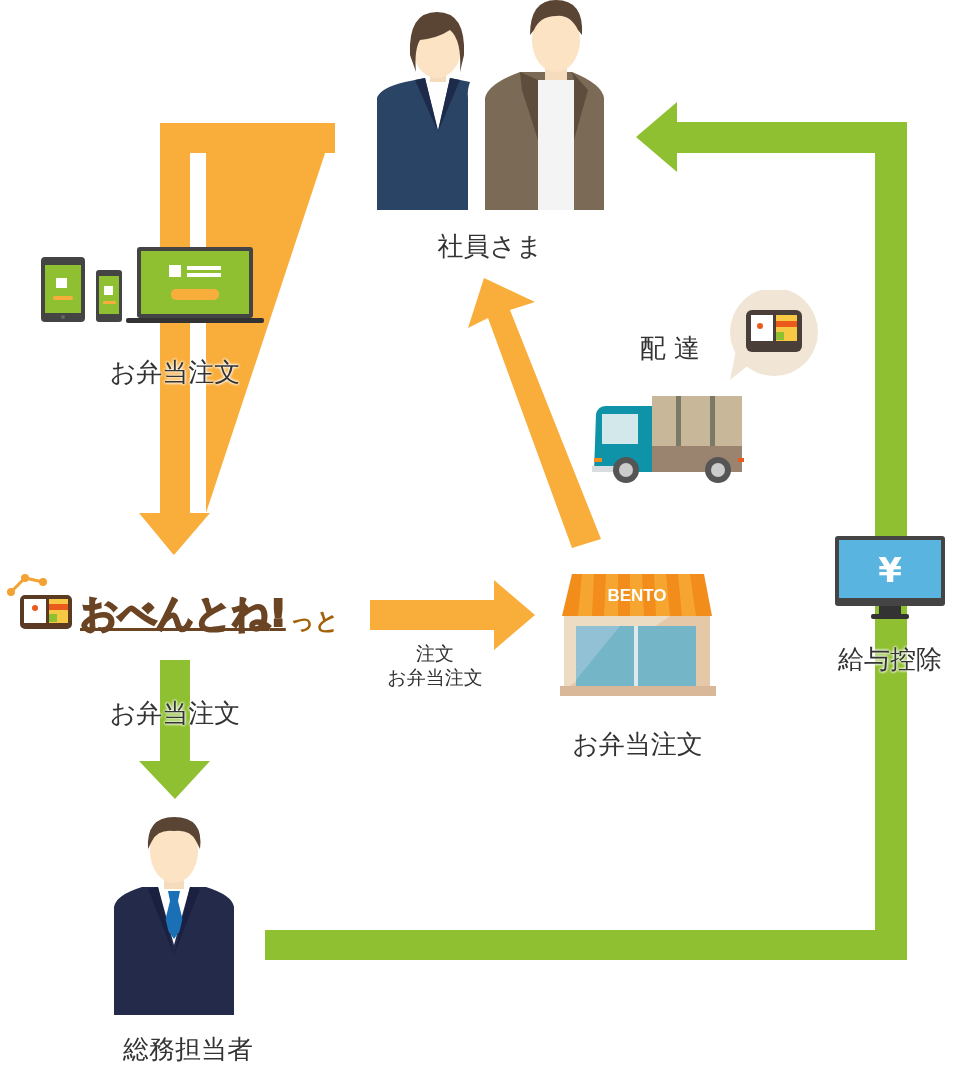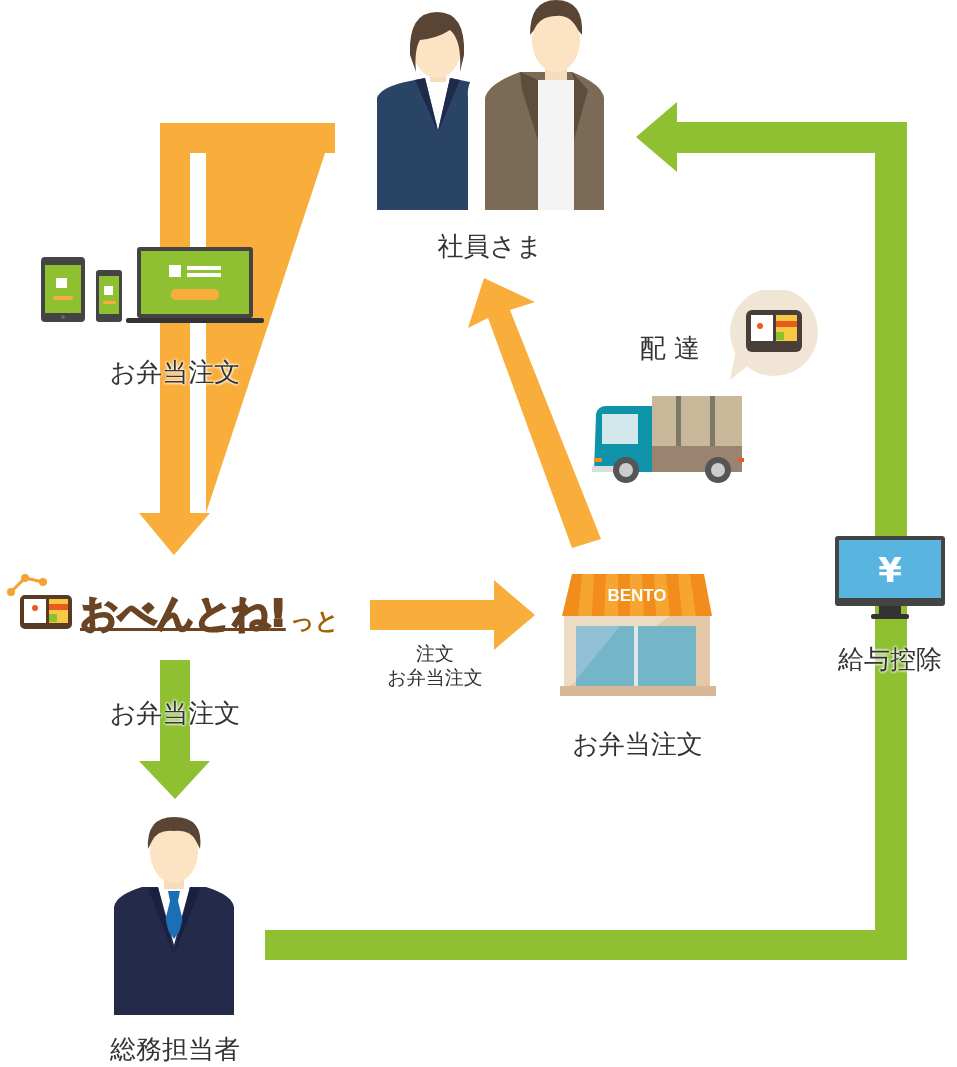--- a/index.html
+++ b/index.html
@@ -152,21 +152,21 @@
 <svg class="abs" style="left:112px;top:815px" width="124" height="200" viewBox="0 0 124 200">
   <path d="M2,92 Q4,80 30,72 L94,72 Q120,80 122,92 L122,200 L2,200 Z" fill="#232a4a"></path>
   <path d="M46,72 L62,130 L78,72 Z" fill="#ffffff"></path>
   <polygon points="56,76 68,76 66,86 72,110 62,124 52,110 58,86" fill="#1a6fb5"></polygon>
   <path d="M36,74 L62,140 L46,72 Z" fill="#1a2040"></path>
   <path d="M88,74 L62,140 L78,72 Z" fill="#1a2040"></path>
   <rect x="52" y="52" width="20" height="22" fill="#f5dcbc"></rect>
   <ellipse cx="62" cy="36" rx="24" ry="32" fill="#fbe3c4"></ellipse>
   <path d="M36,34 Q34,2 62,2 Q92,2 88,34 L84,26 Q78,14 62,16 Q46,14 40,26 Z" fill="#5a4535"></path>
 </svg>
-<div class="label" style="left:80px;top:1033px;width:190px">総務担当者</div>
+<div class="label" style="left:93px;top:1033px;width:190px">総務担当者</div>
 
 <svg class="abs" style="left:835px;top:536px" width="112" height="84" viewBox="0 0 112 84">
   <rect x="0" y="0" width="110" height="70" rx="3" fill="#444"></rect>
   <rect x="4" y="4" width="102" height="58" fill="#5ab4e0"></rect>
   <rect x="44" y="70" width="22" height="8" fill="#333"></rect>
   <rect x="36" y="78" width="38" height="5" rx="2" fill="#333"></rect>
   <text x="55" y="46" text-anchor="middle" fill="#ffffff" font-family="DejaVu Sans, sans-serif" font-weight="bold" font-size="34">¥</text>
 </svg>
 <div class="label" style="left:820px;top:643px;width:140px">給与控除</div>
 

